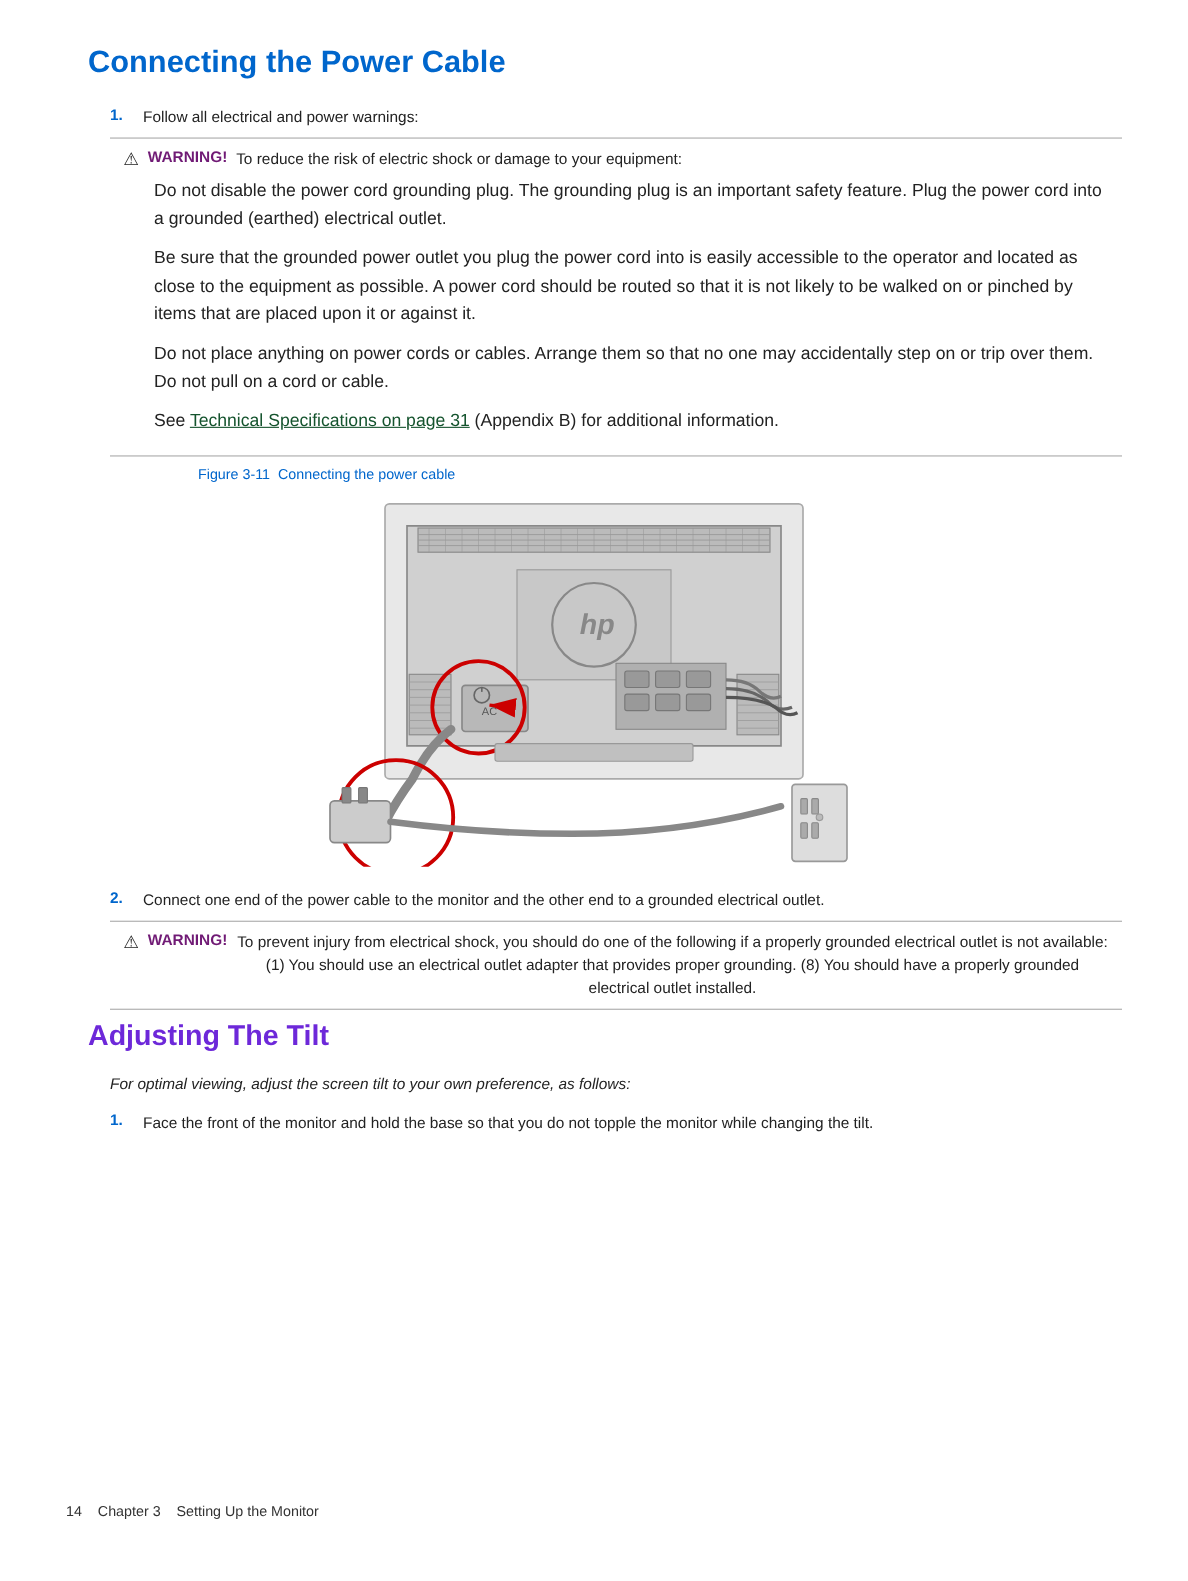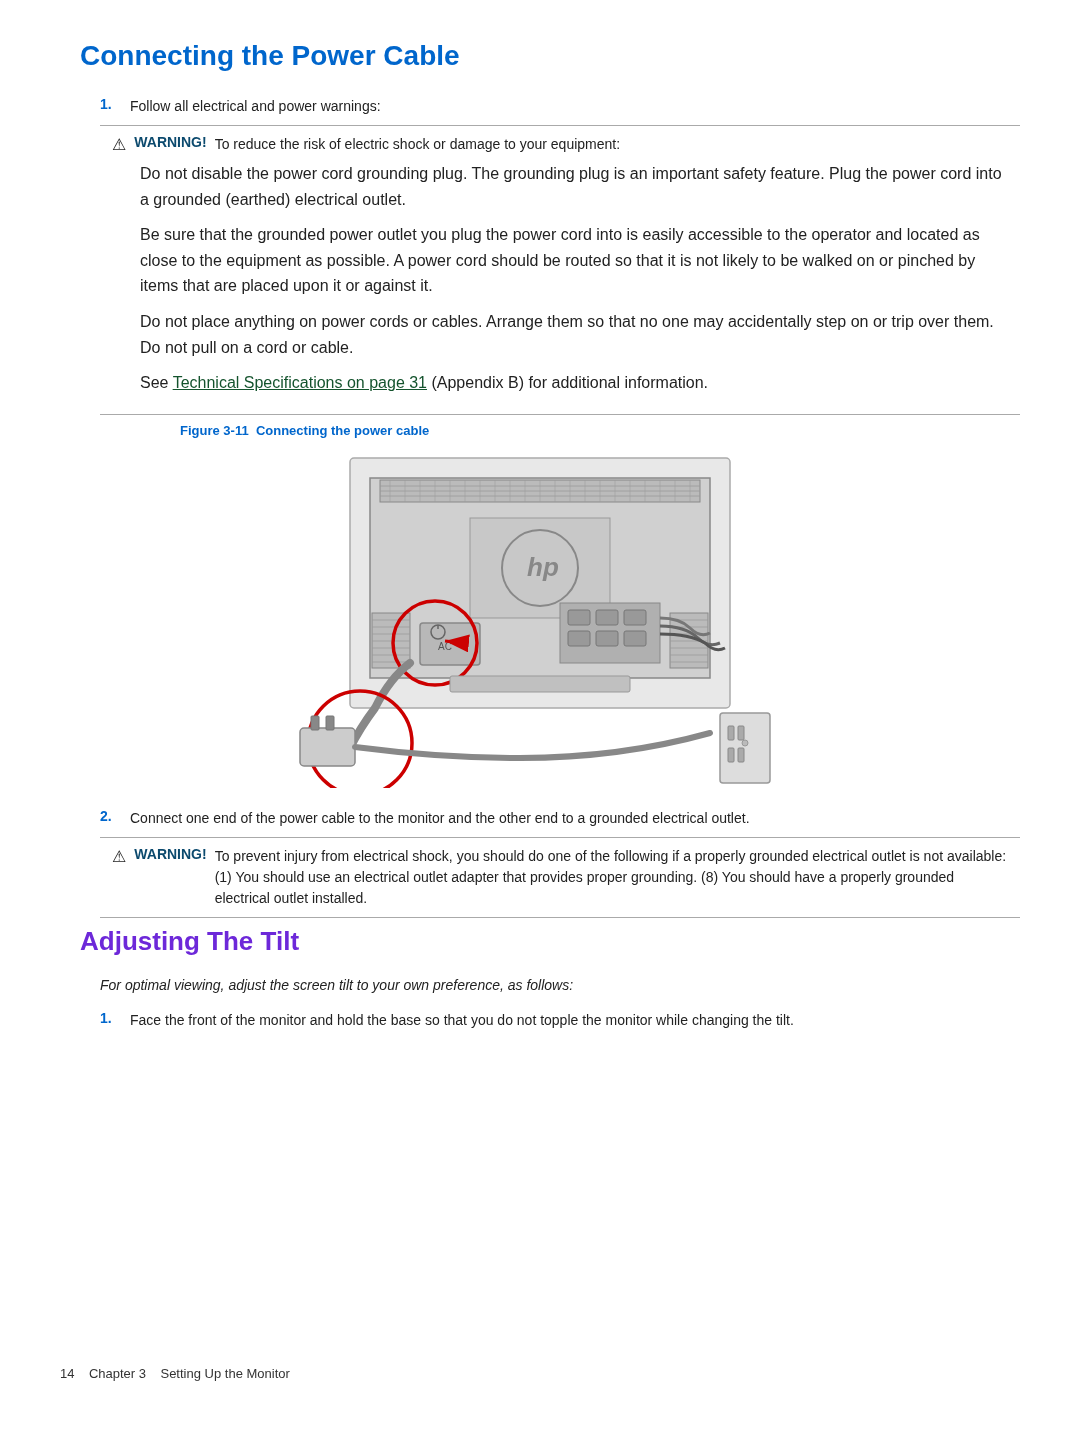--- a/index.html
+++ b/index.html
@@ -59,55 +59,56 @@
     }
 
     .warning-row {
       display: flex;
       align-items: flex-start;
       gap: 8px;
     }
 
     .warning-label {
       font-weight: bold;
-      color: #0c4a6e;
+      color: #701a75;
       white-space: nowrap;
       font-size: 14px;
     }
 
     .warning-icon {
       font-size: 16px;
       color: #222;
       margin-top: 1px;
     }
 
     .warning-text {
       font-size: 14px;
       line-height: 1.5;
+      text-align: center;
     }
 
     .warning-body {
       margin-left: 28px;
       font-size: 16px;
       line-height: 1.6;
     }
 
     .warning-body p {
       margin-bottom: 10px;
     }
 
     .link-text {
       color: #14532d;
       text-decoration: underline;
       cursor: pointer;
     }
 
     .figure-label {
       color: #0066cc;
-      font-weight: bold;
+      font-weight: normal;
       font-size: 13px;
       margin-bottom: 8px;
       margin-left: 120px;
     }
 
     .figure-container {
       display: flex;
       justify-content: center;
       margin: 10px 0 20px 0;
       text-align: center;

